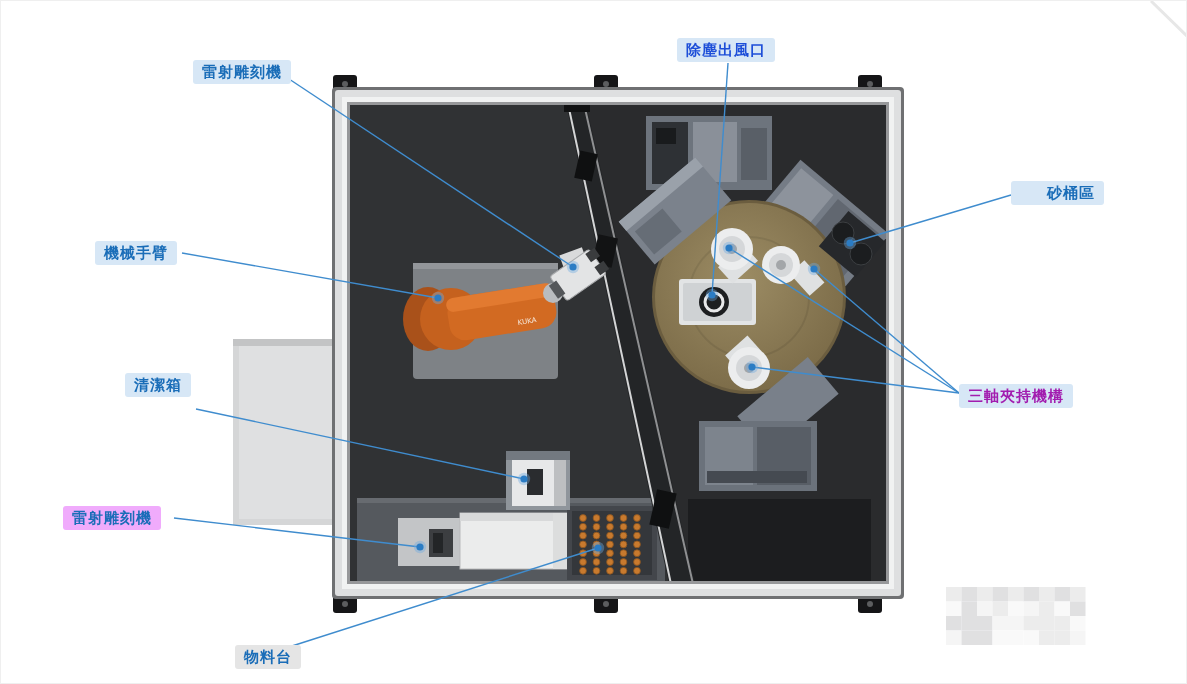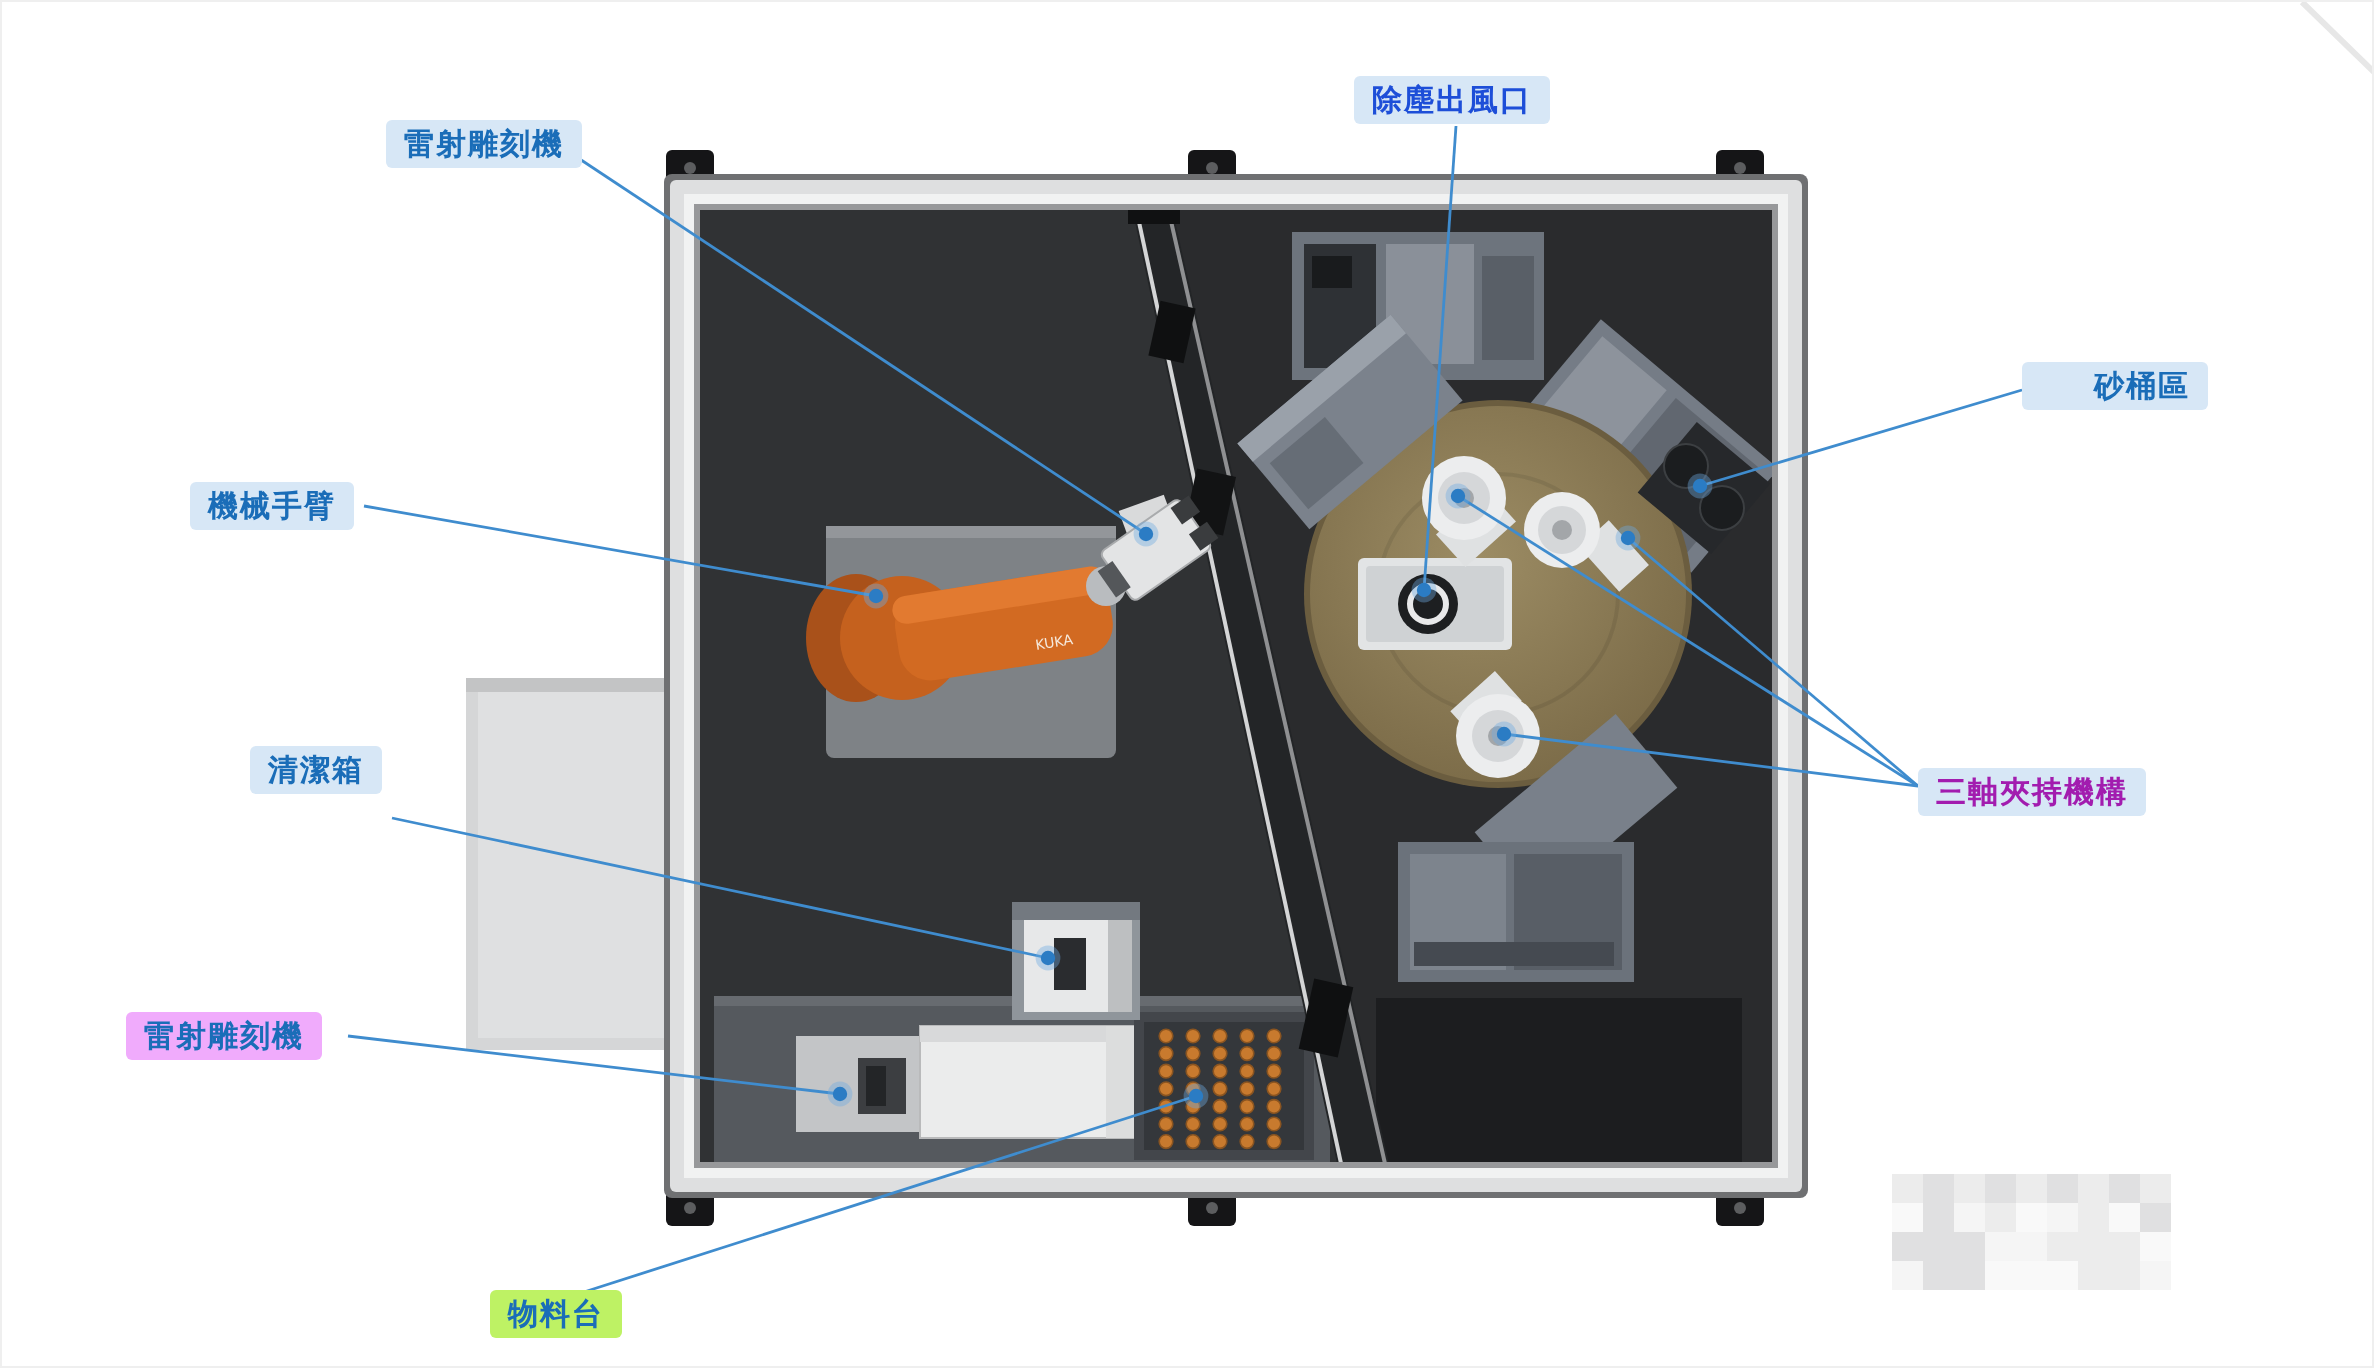--- a/index.html
+++ b/index.html
@@ -326,14 +326,14 @@
       <circle cx="597" cy="547" r="3.6" fill="#2b7cc4"></circle>
     </svg>
 
 <div class="label" style="left: 192px; top: 59px; background: rgb(215, 231, 246); color: rgb(26, 109, 184);">雷射雕刻機</div>
     <div class="label" style="left: 676px; top: 37px; background: rgb(215, 231, 246); color: #1d4ed8;">除塵出風口</div>
     <div class="label" style="left: 1010px; top: 180px; background: rgb(215, 231, 246); color: rgb(26, 109, 184); padding-left: 36px;">砂桶區</div>
     <div class="label" style="left: 94px; top: 240px; background: rgb(215, 231, 246); color: rgb(26, 109, 184); text-align: right;">機械手臂</div>
     <div class="label" style="left: 124px; top: 372px; background: rgb(215, 231, 246); color: rgb(26, 109, 184);">清潔箱</div>
     <div class="label" style="left: 958px; top: 383px; background: rgb(215, 231, 246); color: #a21caf;">三軸夾持機構</div>
     <div class="label" style="left: 62px; top: 505px; background: #f0abfc; color: rgb(26, 109, 184);">雷射雕刻機</div>
-    <div class="label" style="left: 244px; top: 644px; background: #bef264; color: rgb(26, 109, 184);">物料台</div>
+    <div class="label" style="left: 234px; top: 644px; background: #e5e5e5; color: rgb(26, 109, 184);">物料台</div>
   </div>
 
 </body></html>

